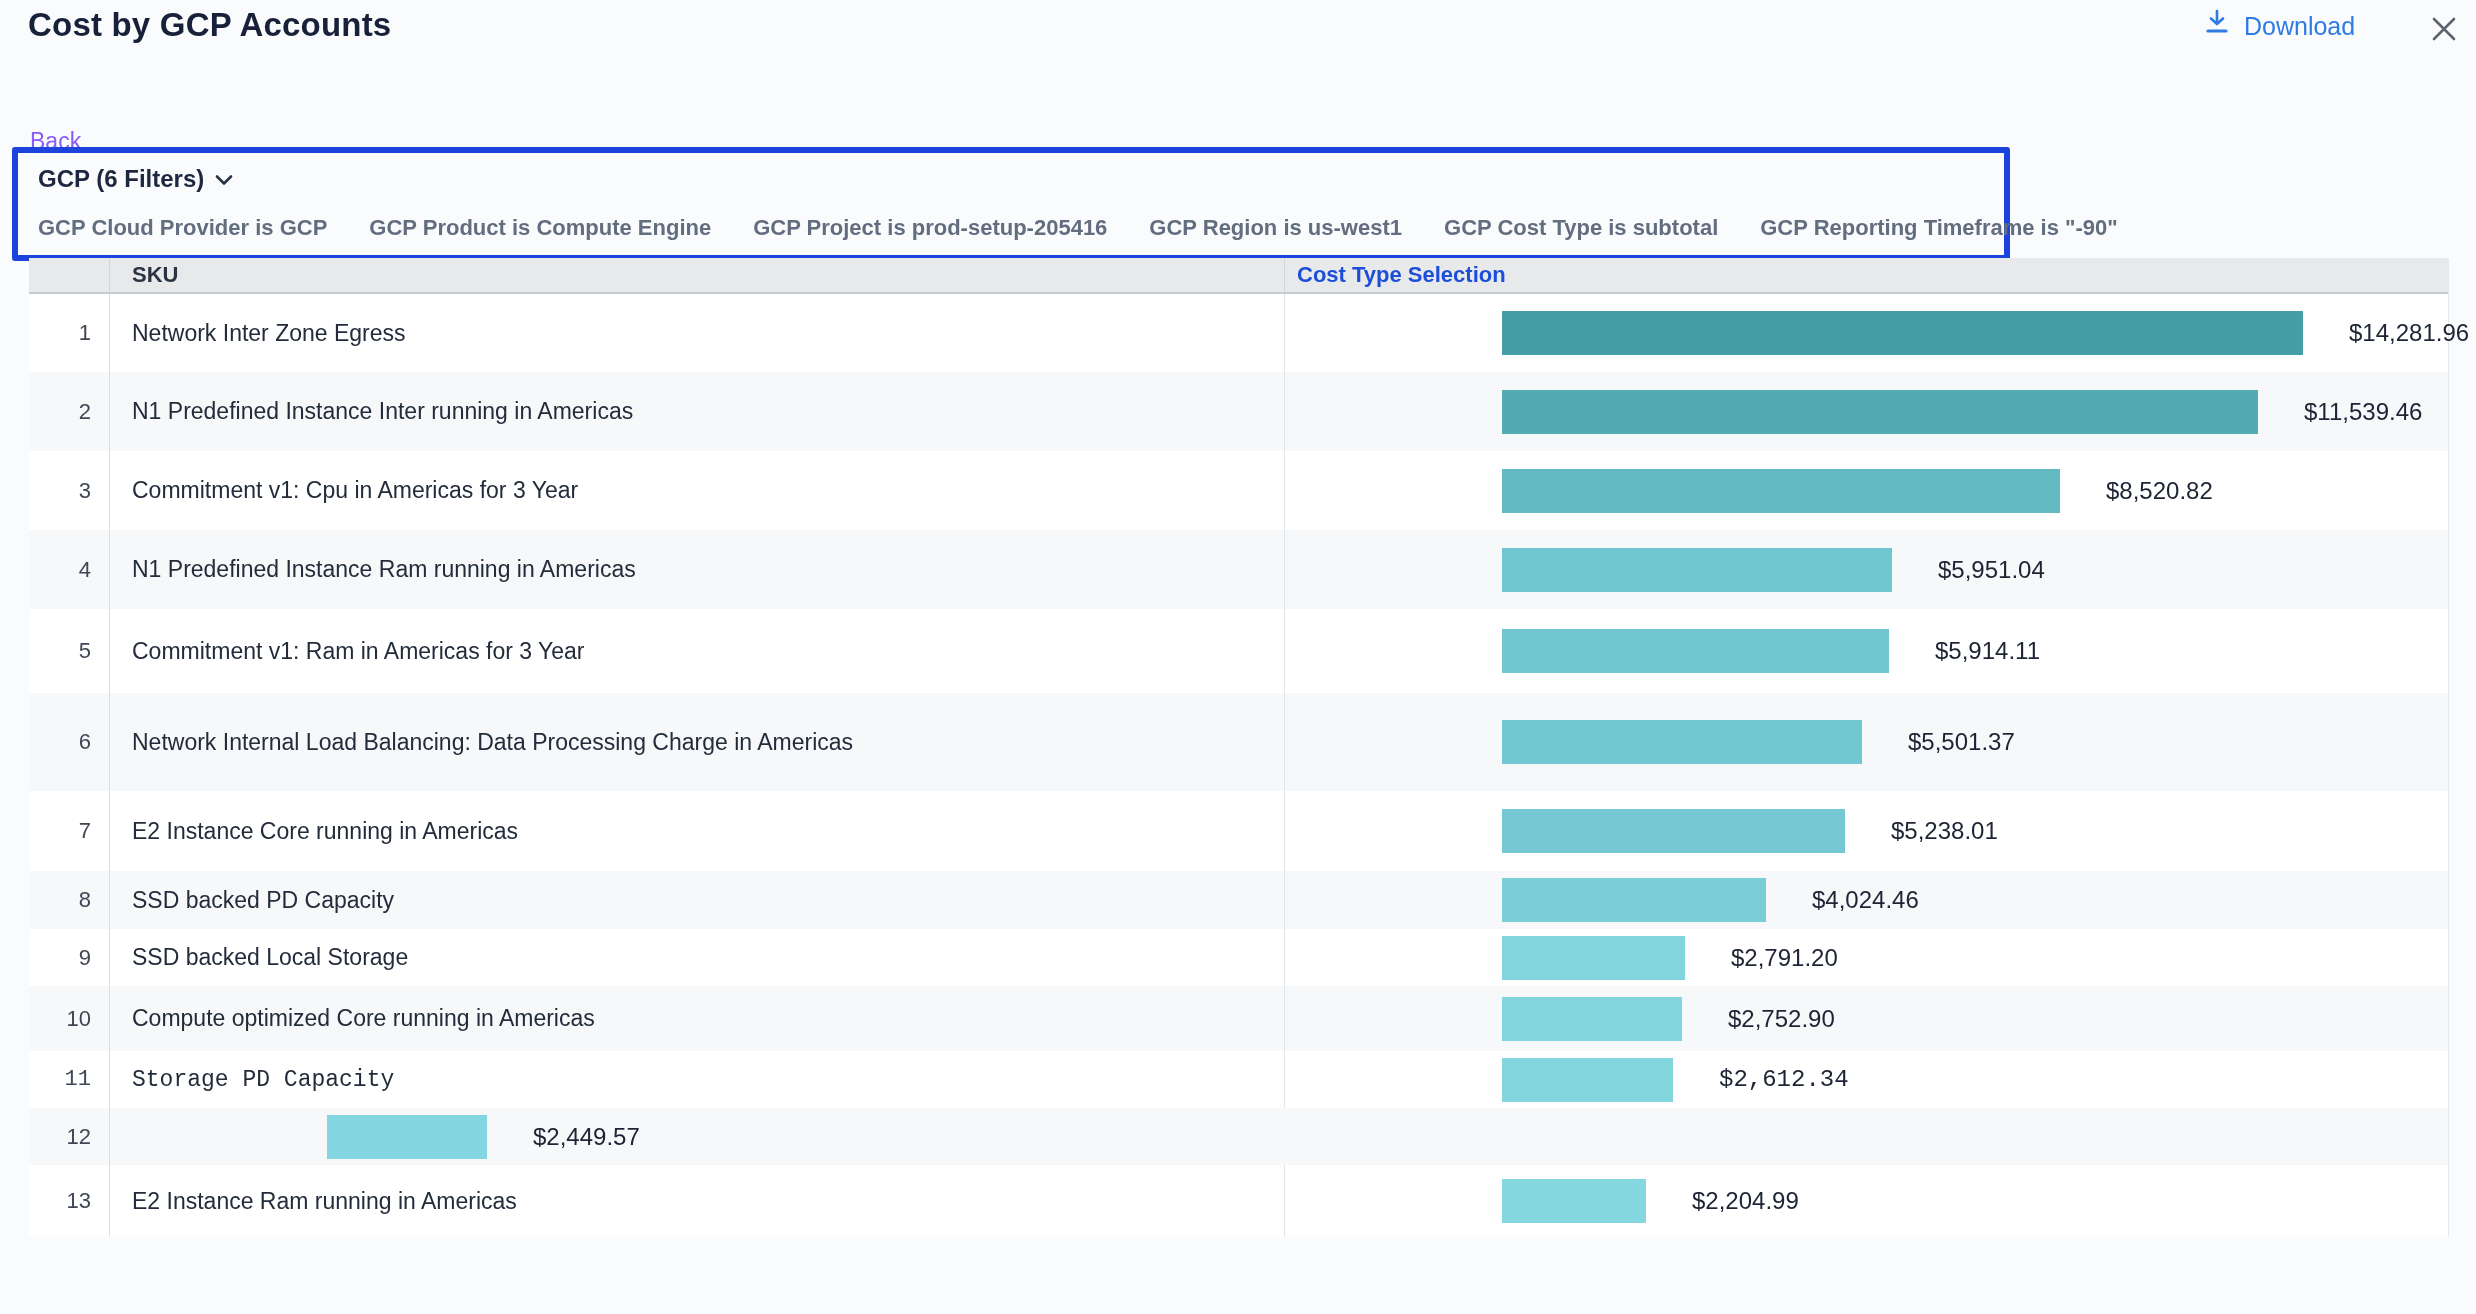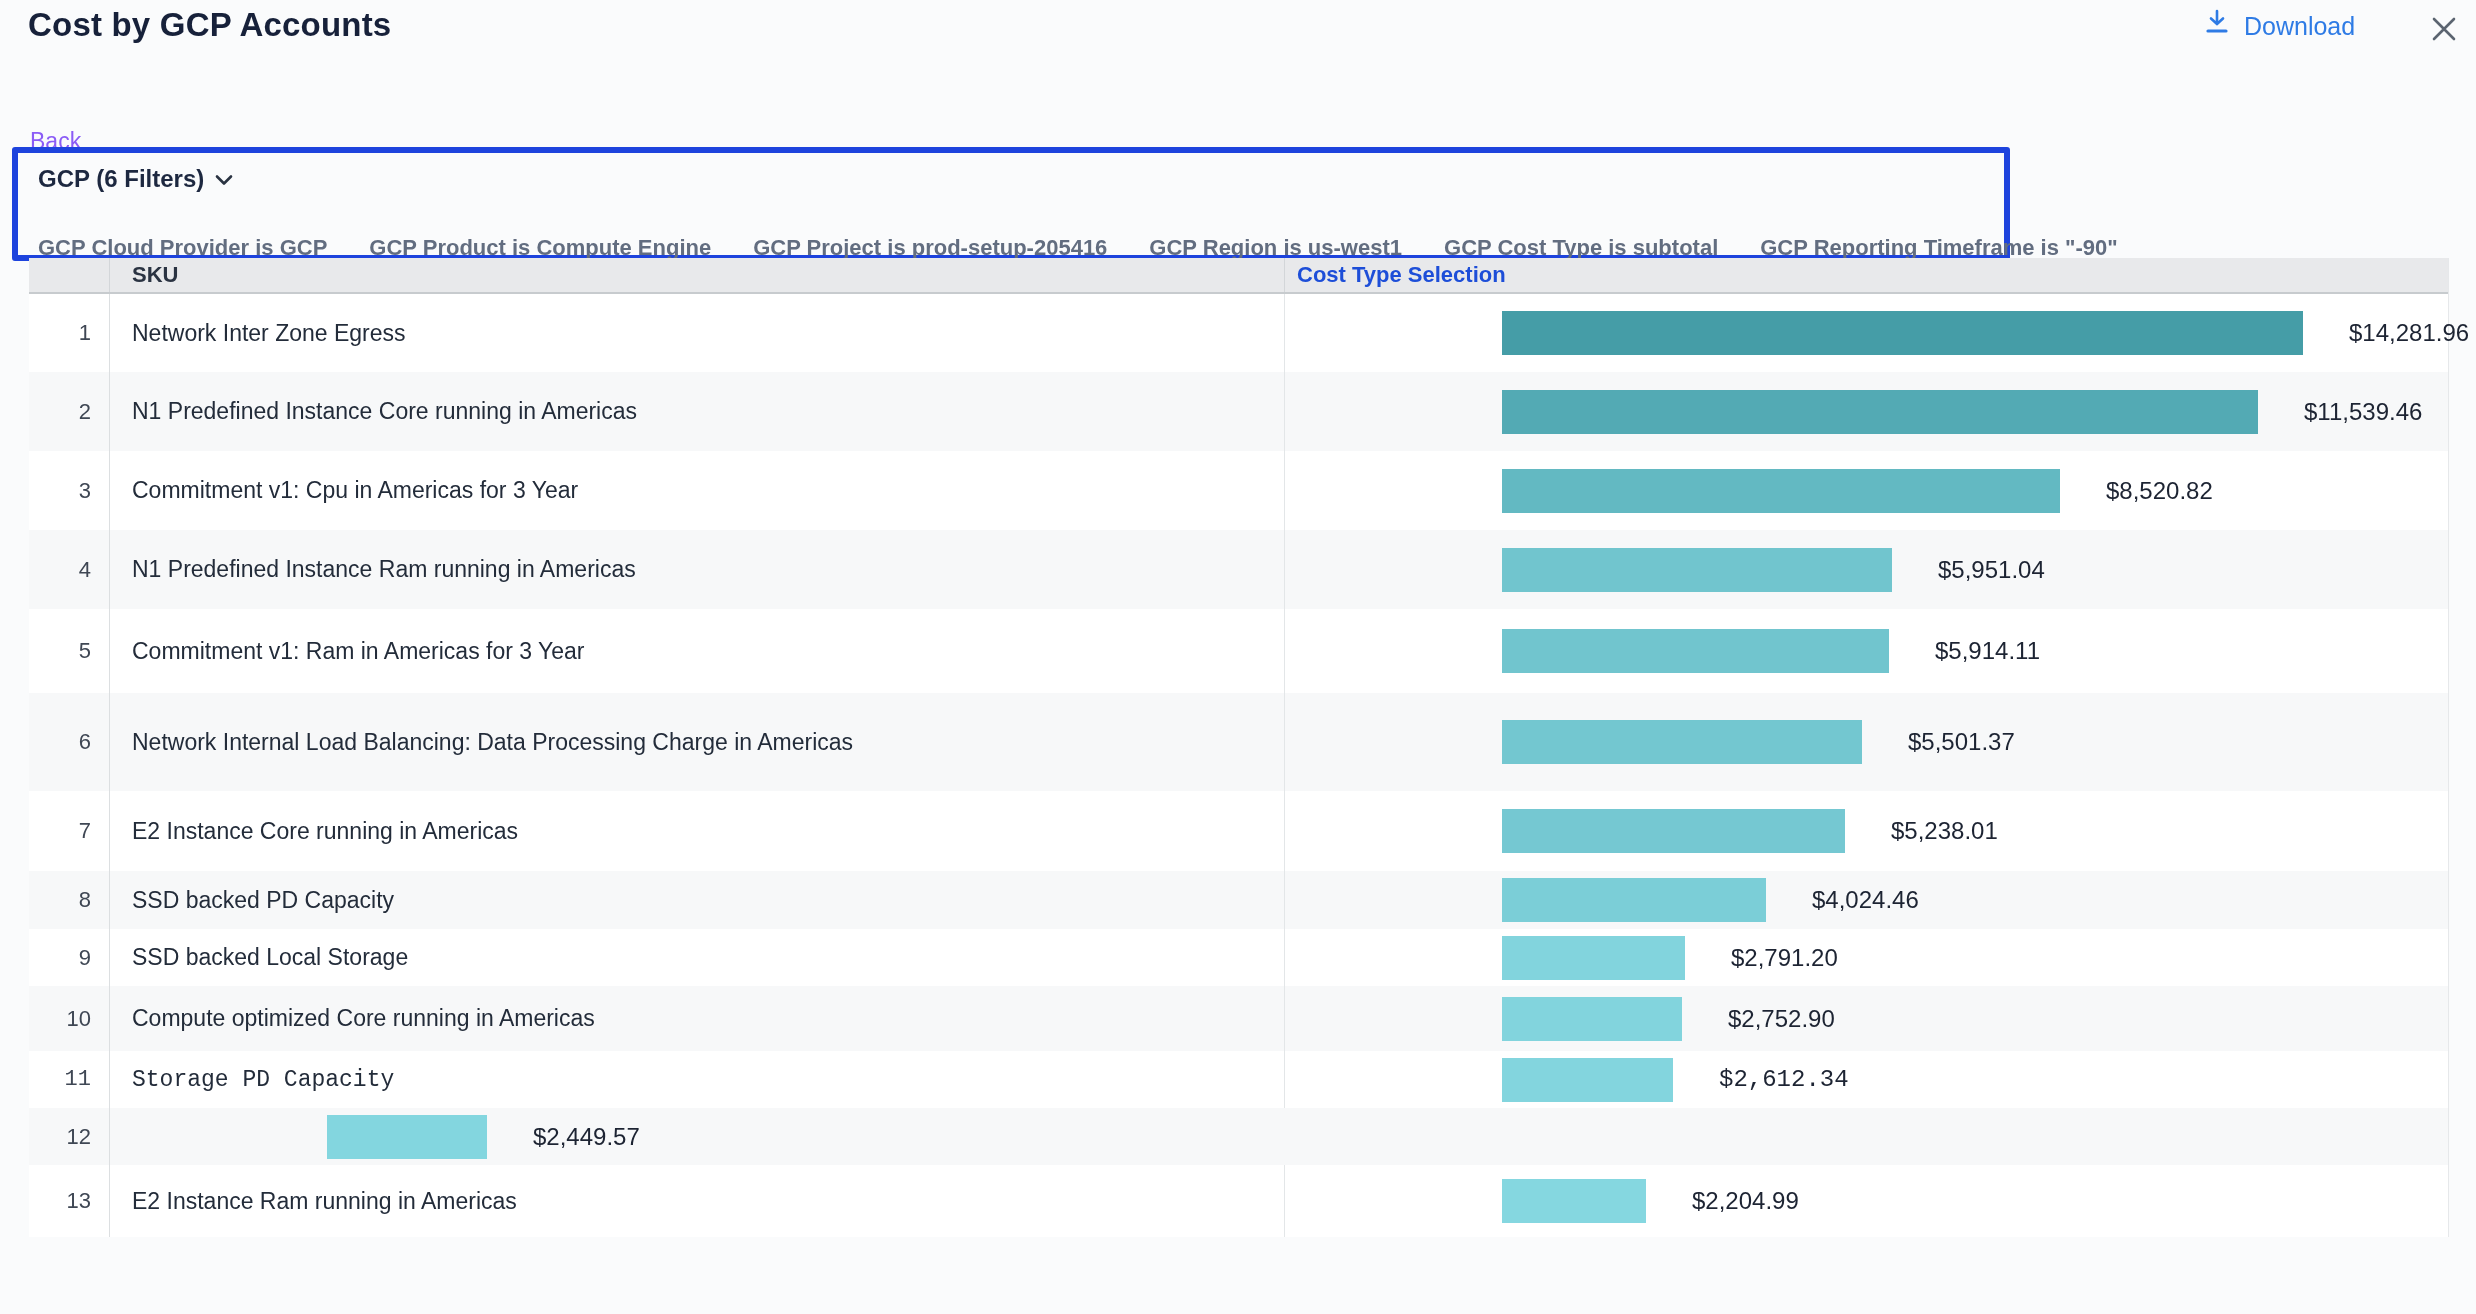--- a/index.html
+++ b/index.html
@@ -34,21 +34,21 @@
     padding:12px 0 0 0;box-sizing:content-box;background:transparent;
   }
   .filter-summary{
     display:inline-flex;align-items:center;gap:10px;margin-left:20px;
     font-size:24px;font-weight:600;color:#1d2840;cursor:pointer;
   }
   .filter-list{
     display:flex;flex-wrap:nowrap;gap:42px;margin:22px 0 0 20px;
   }
   .filter-item{
-    font-size:22px;font-weight:600;color:#626d80;white-space:nowrap;cursor:pointer;margin-top:20px;
+    font-size:22px;font-weight:600;color:#626d80;white-space:nowrap;cursor:pointer;
   }
   
   .cost-table{
     position:absolute;left:29px;top:258px;width:2419px;
     border-right:1px solid #e6e8ea;
   }
   .t-head{
     display:grid;grid-template-columns:81px 1175px 1163px;
     height:34px;background:#e8e9eb;border-bottom:2px solid #c7cbce;
     align-items:center;
@@ -153,21 +153,21 @@
     <div class="cell-num">1</div>
     <div class="cell-sku">Network Inter Zone Egress</div>
     <div class="cell-bar">
       <div class="bar" style="width: 801px; background: rgb(69, 157, 167);"></div>
       <div class="bar-value">$14,281.96</div>
     </div>
   </div>
 
   <div class="t-row">
     <div class="cell-num">2</div>
-    <div class="cell-sku">N1 Predefined Instance Core running in Americas</div>
+    <div class="cell-sku">N1 Predefined Instance Inter running in Americas</div>
     <div class="cell-bar">
       <div class="bar" style="width: 756px; background: rgb(83, 170, 180);"></div>
       <div class="bar-value">$11,539.46</div>
     </div>
   </div>
 
   <div class="t-row">
     <div class="cell-num">3</div>
     <div class="cell-sku">Commitment v1: Cpu in Americas for 3 Year</div>
     <div class="cell-bar">

